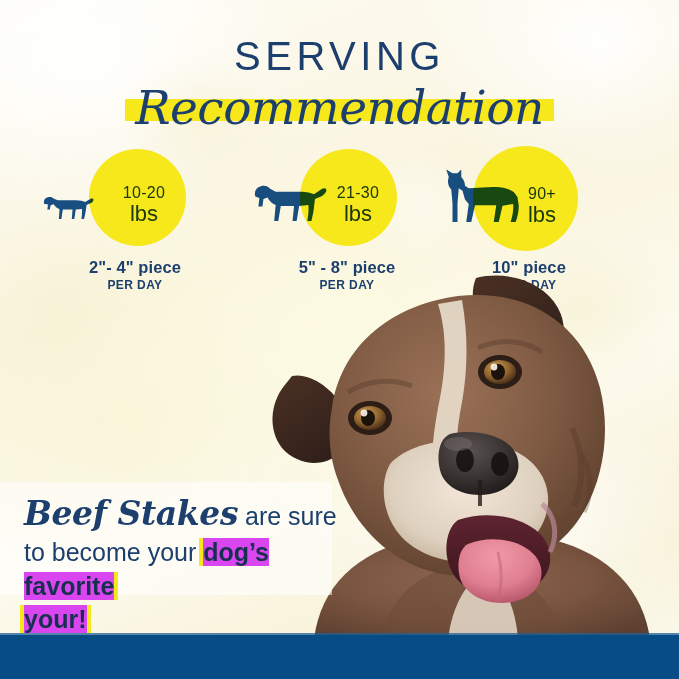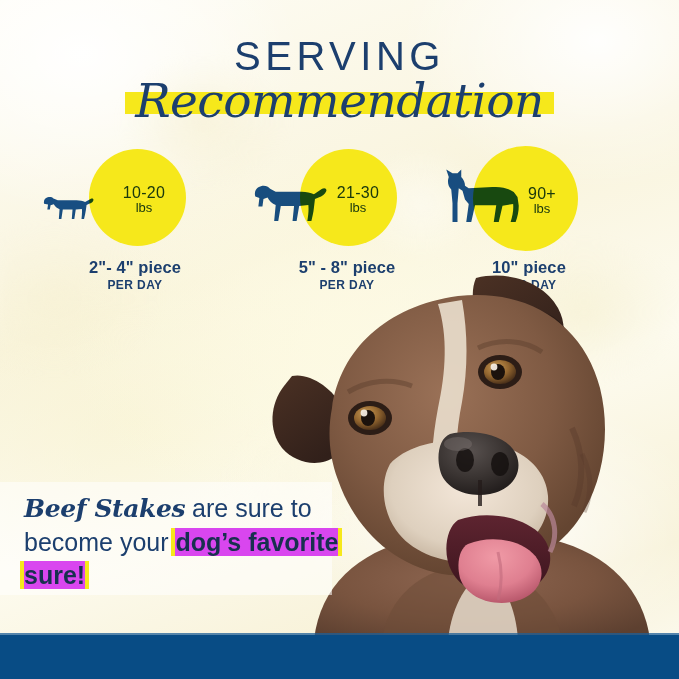--- a/index.html
+++ b/index.html
@@ -57,20 +57,21 @@
     font-family: "Liberation Sans", sans-serif;
     font-size: 40px;
     letter-spacing: 4.5px;
     color: #1c3f6e;
     line-height: 1;
     font-weight: 400;
   }
   .title-recommend-wrap {
     position: relative;
     display: inline-block;
+    margin-top: 7px;
     padding: 0 10px;
   }
   .title-highlight {
     position: absolute;
     left: 0;
     right: 0;
     top: 16px;
     height: 22px;
     background: #f6e81b;
     z-index: 0;
@@ -134,21 +135,21 @@
     font-family: "Liberation Sans", sans-serif;
   }
   .weight .num {
     display: block;
     font-size: 16px;
     line-height: 1.02;
     letter-spacing: 0.3px;
   }
   .weight .unit {
     display: block;
-    font-size: 13px;
+    font-size: 22px;
     line-height: 1.15;
   }
   .tier-1 .weight { left: 74px; top: 39px; width: 80px; }
   .tier-2 .weight { left: 76px; top: 39px; width: 80px; }
   .tier-3 .weight { left: 78px; top: 40px; width: 80px; }
 
   .tier-caption {
     position: absolute;
     top: 111px;
     left: 0;
@@ -200,21 +201,21 @@
     width: 330px;
     color: #1c3f6e;
     font-family: "Liberation Sans", sans-serif;
     font-size: 25px;
     line-height: 1.34;
   }
   .tagline .brand {
     font-family: "DejaVu Serif", serif;
     font-style: italic;
     font-weight: 700;
-    font-size: 25px;
+    font-size: 33px;
     letter-spacing: -0.4px;
   }
   .tagline .hl {
     background: #d946ef;
     box-shadow: 4px 0 0 #f6e81b, -4px 0 0 #f6e81b;
     font-weight: 700;
     color: #18304f;
   }
 
   
@@ -421,19 +422,19 @@
 
       <path d="M86 124 C106 112 130 110 150 118" stroke="#5b3d2c" stroke-width="5" fill="none" opacity="0.45"></path>
       <path d="M216 80 C238 70 262 72 280 84" stroke="#5b3d2c" stroke-width="5" fill="none" opacity="0.45"></path>
       <path d="M310 160 C322 186 322 214 312 238" stroke="#57392a" stroke-width="6" fill="none" opacity="0.4"></path>
       <path d="M320 186 C330 206 330 226 322 244" stroke="#57392a" stroke-width="5" fill="none" opacity="0.3"></path>
     </svg>
   </div>
 
   <div class="tagline-panel"></div>
   <div class="tagline">
-    <span class="brand">Beef Stakes</span><span> are sure to become your </span><span class="hl">dog’s favorite</span><br><span class="hl">sure!</span>
+    <span class="brand">Beef Stakes</span><span> are sure to become your </span><span class="hl">dog’s favorite</span><br><span class="hl">your!</span>
   </div>
 
   <div class="bottom-band-edge"></div>
   <div class="bottom-band"></div>
 
 </div>
 
 </body></html>

